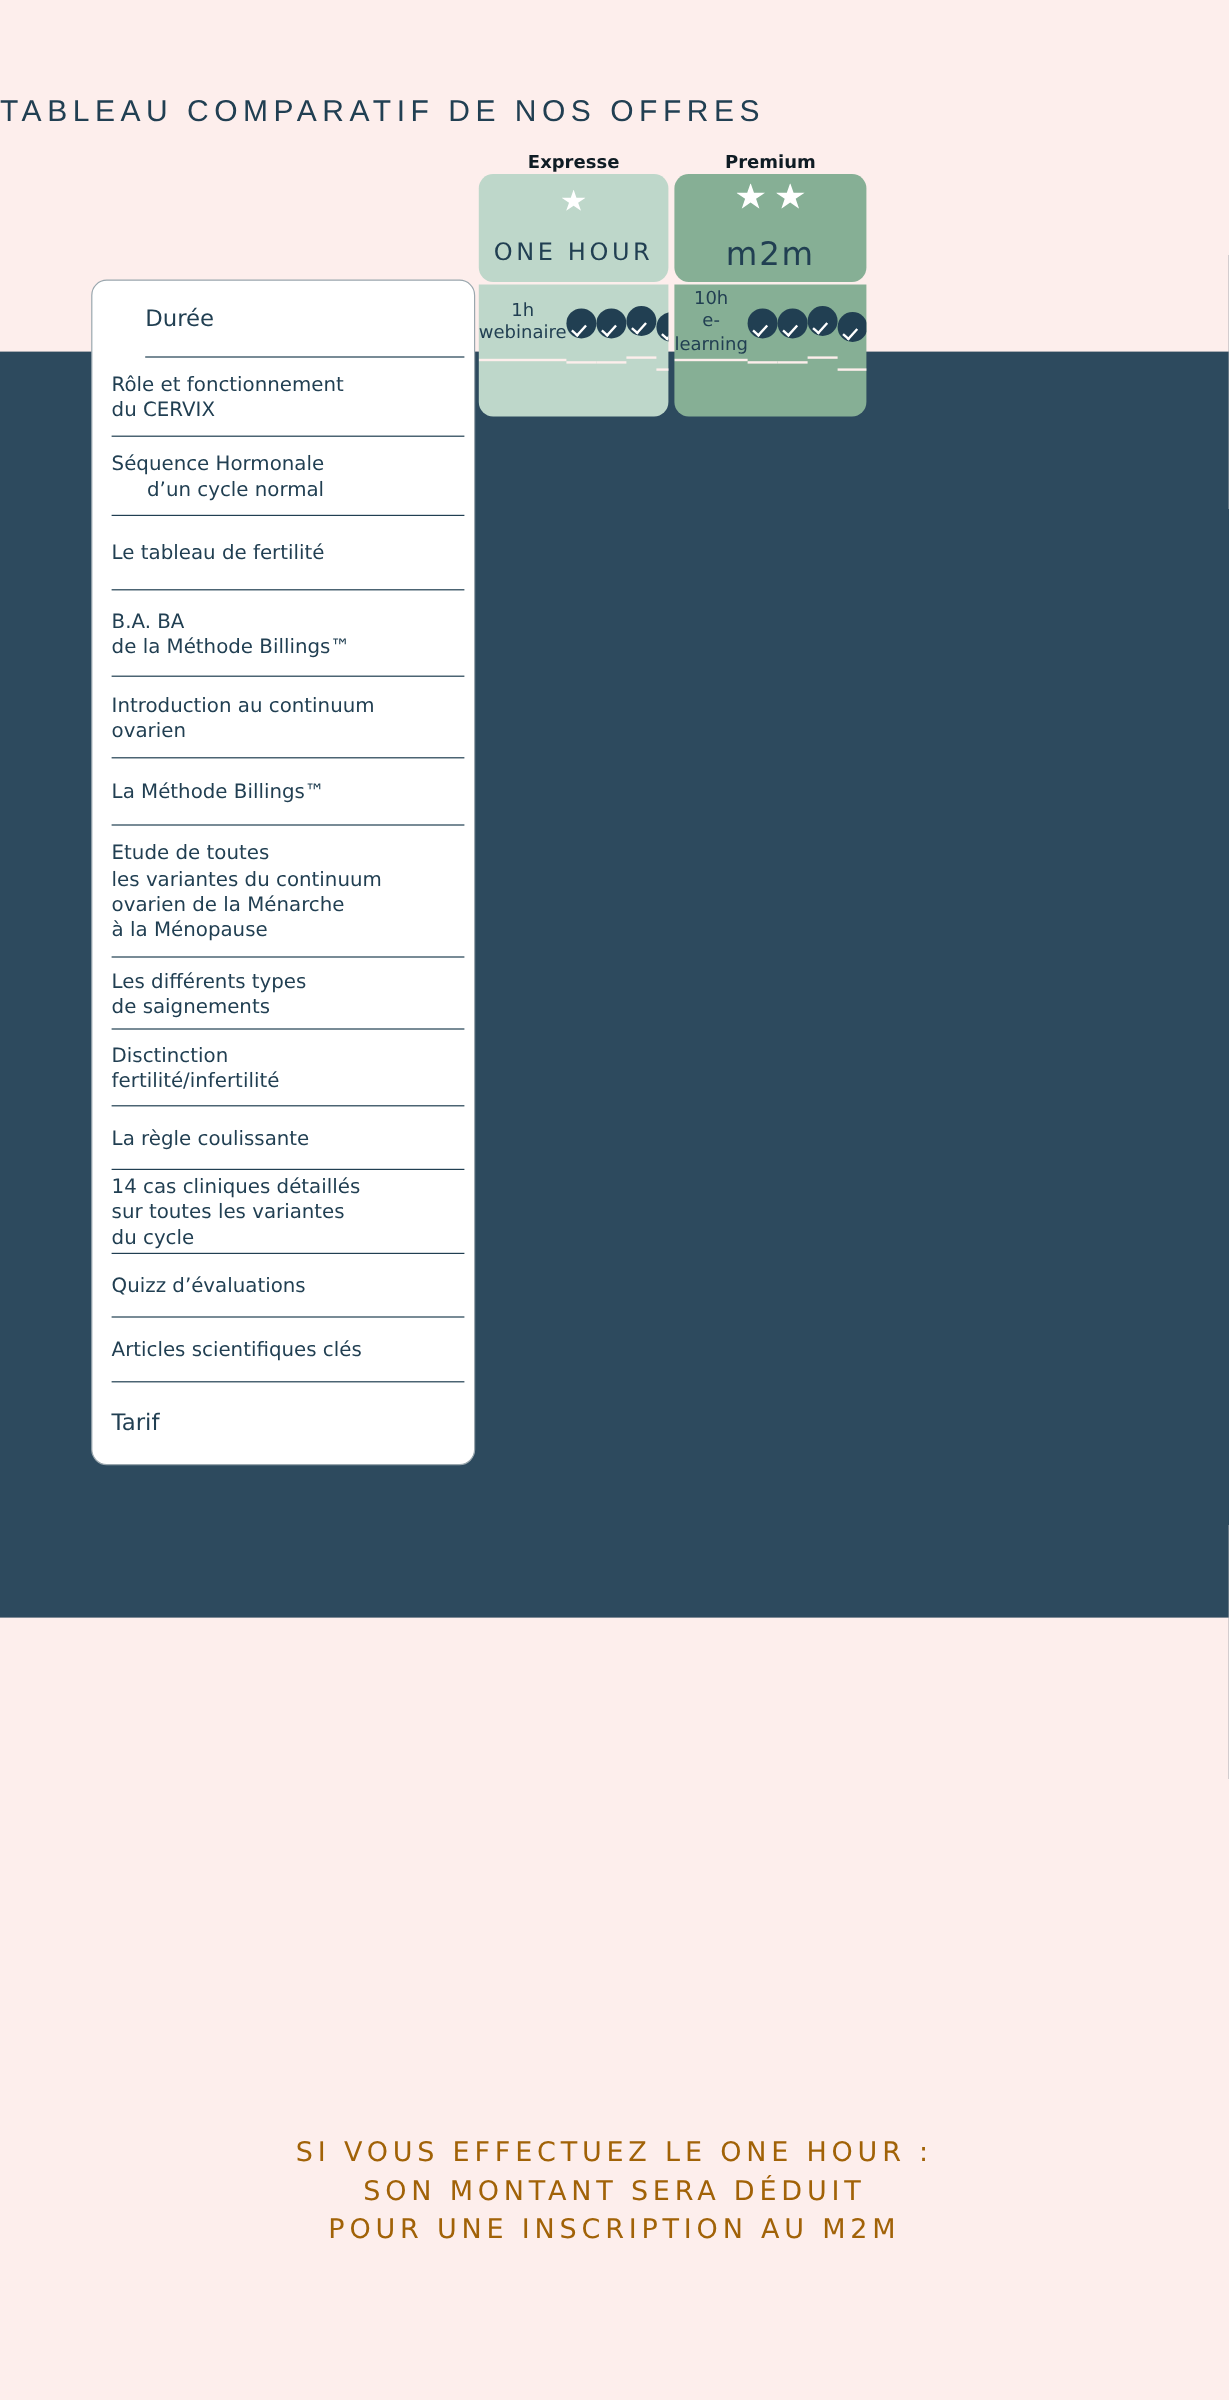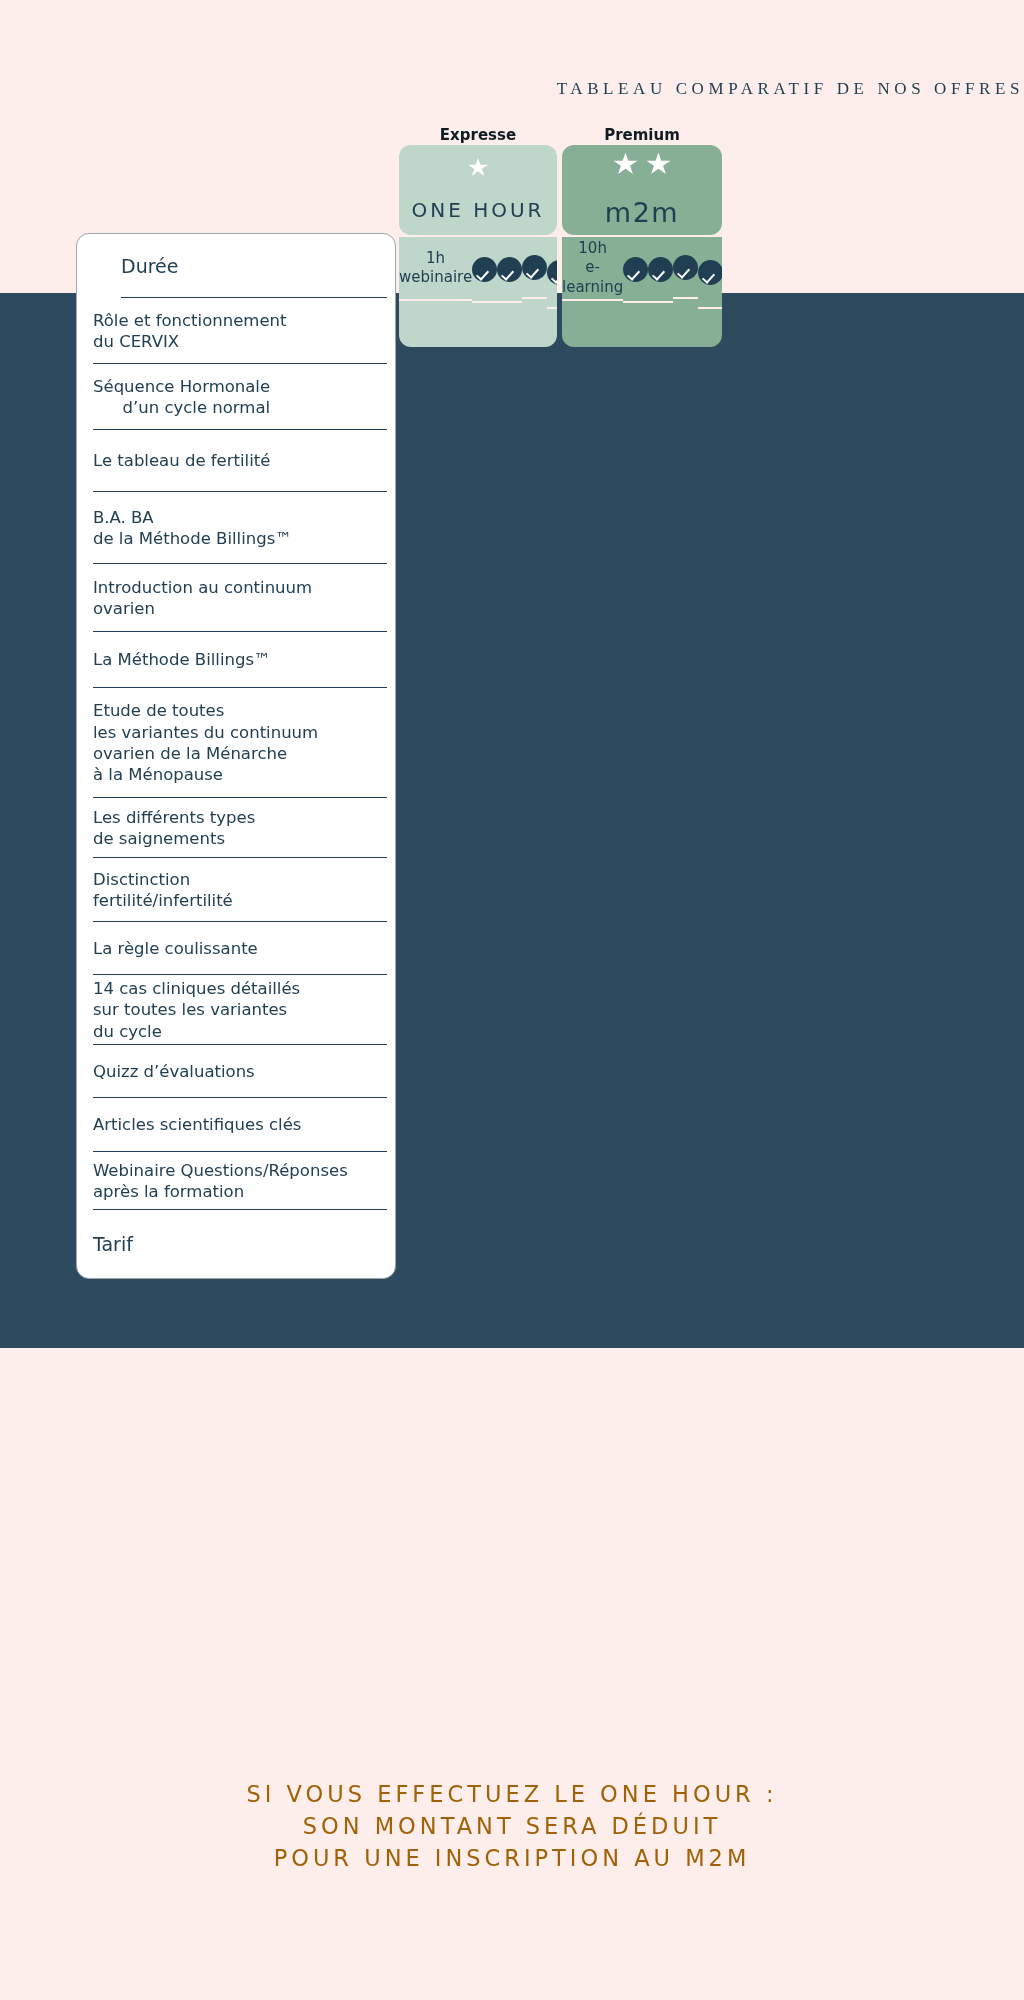--- a/index.html
+++ b/index.html
@@ -13,26 +13,26 @@
 
   
   .band{
     position:absolute;left:0;right:0;top:293px;height:1055px;
     background:#2d4a5e;z-index:0;
   }
 
   
   .title{
     position:absolute;left:0;right:0;top:79px;
-    text-align:right;z-index:5;
+    text-align:left;z-index:5;
     color:#213f52;
-    font-size:17px;
+    font-size:25px;
     font-weight:400;
     letter-spacing:4.6px;
-    font-family:Liberation Serif, serif;
+    font-family:Liberation Sans, sans-serif;
     white-space:nowrap;
   }
 
   
   .plan-label{
     position:absolute;top:126px;
     text-align:center;z-index:6;
     color:#0f1c24;
     font-size:15px;font-weight:bold;
     letter-spacing:0px;
@@ -348,25 +348,20 @@
       <div class="rule"></div>
     </div>
     <div class="frow" style="height: 53px;">
       <div class="ftext">Quizz d’évaluations</div>
       <div class="rule"></div>
     </div>
     <div class="frow" style="height: 54px;">
       <div class="ftext">Articles scientifiques clés</div>
       <div class="rule"></div>
     </div>
-    <div class="frow" style="height: 58px;">
-      <div class="ftext">Webinaire Questions/Réponses
-après la formation</div>
-      <div class="rule"></div>
-    </div>
     <div class="frow big nr" style="height: 68px;">
       <div class="ftext">Tarif</div>
     </div>
   </div>
 
 <div class="footer">
     <div>SI VOUS EFFECTUEZ LE ONE HOUR :</div>
     <div>SON MONTANT SERA DÉDUIT</div>
     <div>POUR UNE INSCRIPTION AU M2M</div>
   </div>

